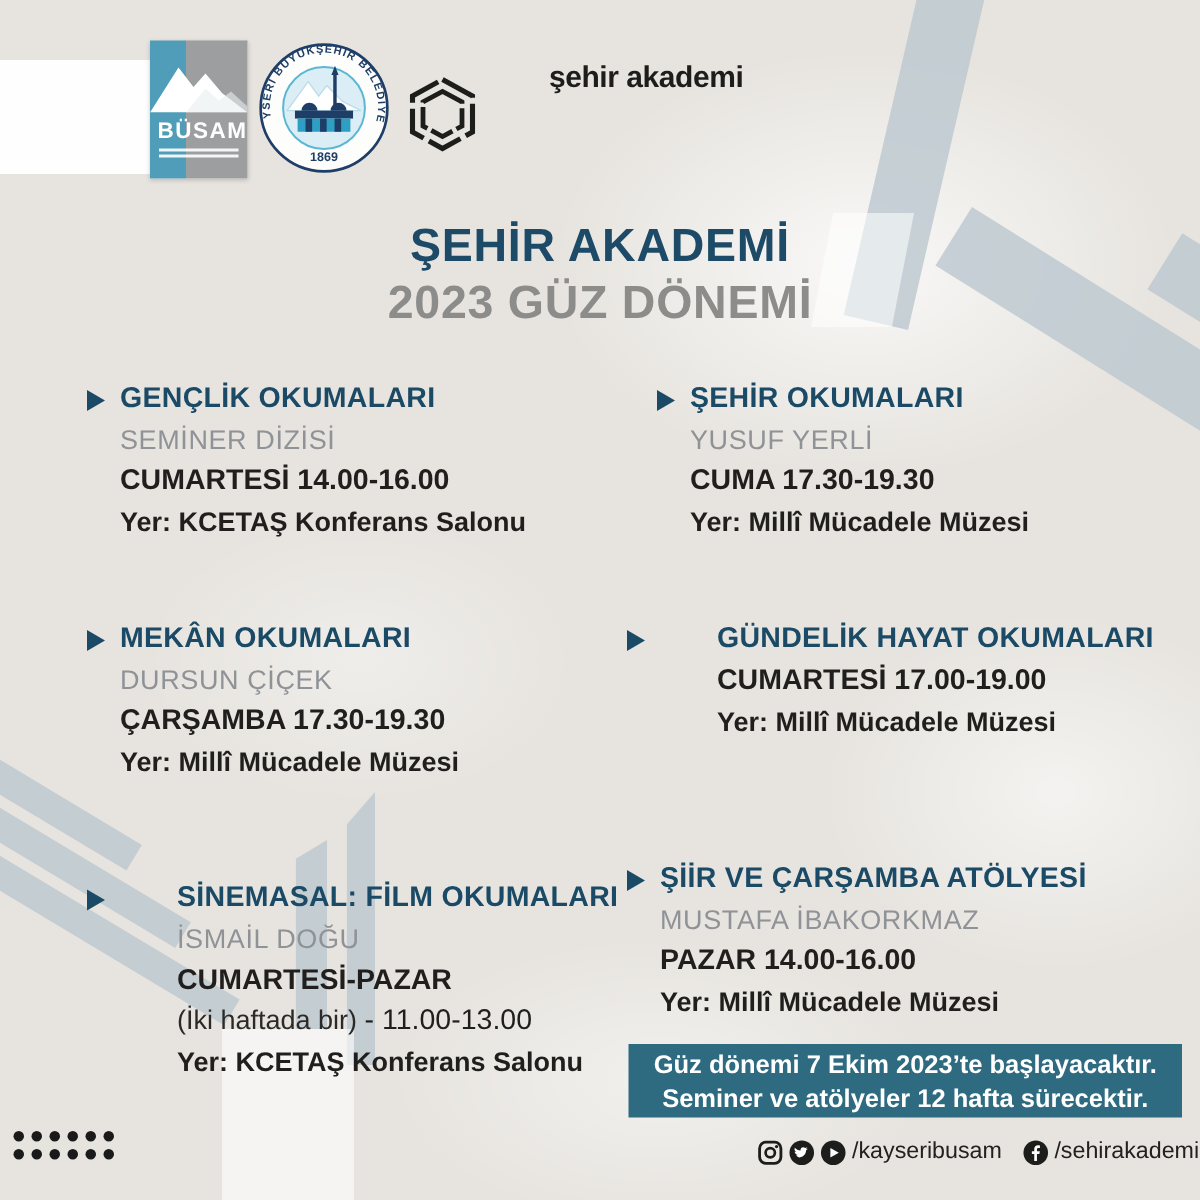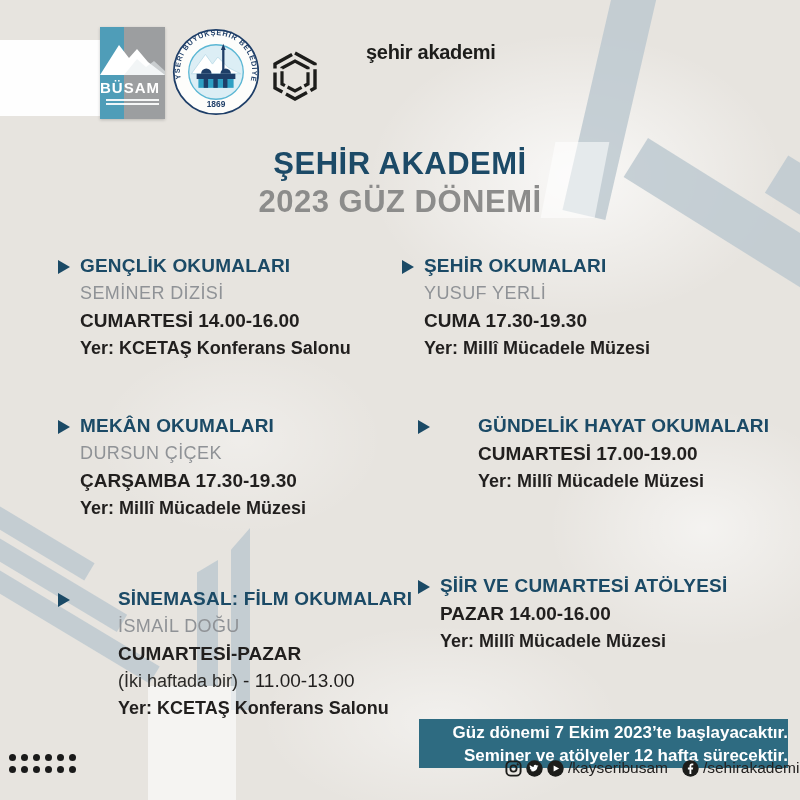--- a/index.html
+++ b/index.html
@@ -29,21 +29,21 @@
   .deco-v1 { left:197px; top:560px; width:21px; height:126px; clip-path:polygon(0 10%,100% 0,100% 100%,0 100%); }
   .deco-v2 { left:231px; top:528px; width:19px; height:182px; clip-path:polygon(0 12%,100% 0,100% 100%,0 100%); }
   .deco-whiteband { position:absolute; left:148px; top:686px; width:88px; height:114px; background:rgba(255,255,255,.6); }
   .header-whiteband { position:absolute; left:0; top:40px; width:104px; height:76px; background:rgba(255,255,255,.95); }
 
   
   .busam { position:absolute; left:100px; top:27px; width:65px; height:92px;
            background:linear-gradient(90deg,#4f9db8 0 37%,#9c9ea0 37% 100%);
            box-shadow:0 1px 3px rgba(0,0,0,.2); }
   .busam svg { position:absolute; left:0; top:10px; }
-  .busam-name { position:absolute; left:0; right:0; top:52px; text-align:left;
+  .busam-name { position:absolute; left:0; right:0; top:52px; text-align:right;
                 color:#fff; font-weight:bold; font-size:15px; letter-spacing:1px; }
   .busam-sub { position:absolute; left:6px; right:6px; top:72px; }
   .busam-sub i { display:block; height:2px; background:rgba(255,255,255,.9); margin-bottom:2px; }
 
   .seal { position:absolute; left:172px; top:28px; }
 
   .hexlogo { position:absolute; left:272px; top:50px; }
   .wordmark { position:absolute; left:326px; top:41px; font-size:20px; font-weight:bold;
               color:#1d1d1b; letter-spacing:-.3px;margin-left:40px; }
 
@@ -60,22 +60,22 @@
   .p-title   { font-size:19px; font-weight:bold; color:#1b4a66; letter-spacing:.2px; }
   .p-speaker { font-size:18px; color:#8f9296; margin-top:6px; letter-spacing:.4px; }
   .p-sched   { font-size:19px; font-weight:bold; color:#211f1e; margin-top:6px; }
   .p-sched2  { font-size:18px; color:#211f1e; margin-top:5px; }
   .p-sched2 .reg { font-weight:normal; color:#2b2a28; }
   .p-sched2 .bld { font-weight:normal; font-size:19px; }
   .p-venue   { font-size:18px; font-weight:bold; color:#211f1e; margin-top:6px; }
 
   
   .notice { position:absolute; left:419px; top:696px; width:369px; height:49px; background:#2e6b81;
-            color:#fff; font-weight:bold; font-size:17px; text-align:right;
-            display:flex; flex-direction:column; justify-content:center; line-height:23px;margin-top:23px; }
+            color:#fff; font-weight:bold; font-size:17px; text-align:center;
+            display:flex; flex-direction:column; justify-content:center; line-height:23px; }
 
   
   .info-block { position:absolute; left:76px; top:723px; width:212px; text-align:center; }
   .info-label { font-size:19px; color:#3c3a38; }
   .website    { font-size:24px; color:#242220; margin-top:3px; letter-spacing:.2px; }
   .dots { position:absolute; left:6px; top:751px; display:grid;
           grid-template-columns:repeat(6,12px); grid-auto-rows:12px; }
   .dots i { width:7px; height:7px; border-radius:50%; background:#1a1a1a; margin:auto; }
 
   .social { position:absolute; left:505px; top:759px; display:flex; align-items:center;
@@ -144,21 +144,21 @@
   <div id="programs-grid">
       <div class="program" style="left: 58px; top: 255px;">
         <span class="tri"></span>
         <div>
           <div class="p-title">GENÇLİK OKUMALARI</div>
           <div class="p-speaker">SEMİNER DİZİSİ</div>
           <div class="p-sched">CUMARTESİ 14.00-16.00</div>
           <div class="p-venue">Yer: KCETAŞ Konferans Salonu</div>
         </div>
       </div>
-      <div class="program" style="left: 402px; top: 255px;">
+      <div class="program" style="left: 438px; top: 255px;">
         <span class="tri"></span>
         <div>
           <div class="p-title">ŞEHİR OKUMALARI</div>
           <div class="p-speaker">YUSUF YERLİ</div>
           <div class="p-sched">CUMA 17.30-19.30</div>
           <div class="p-venue">Yer: Millî Mücadele Müzesi</div>
         </div>
       </div>
       <div class="program" style="left: 58px; top: 415px;">
         <span class="tri"></span>
@@ -183,21 +183,22 @@
           <div class="p-title">SİNEMASAL: FİLM OKUMALARI</div>
           <div class="p-speaker">İSMAİL DOĞU</div>
           <div class="p-sched">CUMARTESİ-PAZAR</div>
           <div class="p-sched2"><span class="reg">(İki haftada bir) </span><span class="bld">- 11.00-13.00</span></div>
           <div class="p-venue">Yer: KCETAŞ Konferans Salonu</div>
         </div>
       </div>
       <div class="program" style="left: 418px; top: 575px;">
         <span class="tri"></span>
         <div>
-          <div class="p-title">ŞİİR VE CUMARTESİ ATÖLYESİ</div>
+          <div class="p-title">ŞİİR VE ÇARŞAMBA ATÖLYESİ</div>
+          <div class="p-speaker">MUSTAFA İBAKORKMAZ</div>
           <div class="p-sched">PAZAR 14.00-16.00</div>
           <div class="p-venue">Yer: Millî Mücadele Müzesi</div>
         </div>
       </div>
     </div>
 
   <div class="notice">
     <div>Güz dönemi 7 Ekim 2023’te başlayacaktır.</div>
     <div>Seminer ve atölyeler 12 hafta sürecektir.</div>
   </div>

